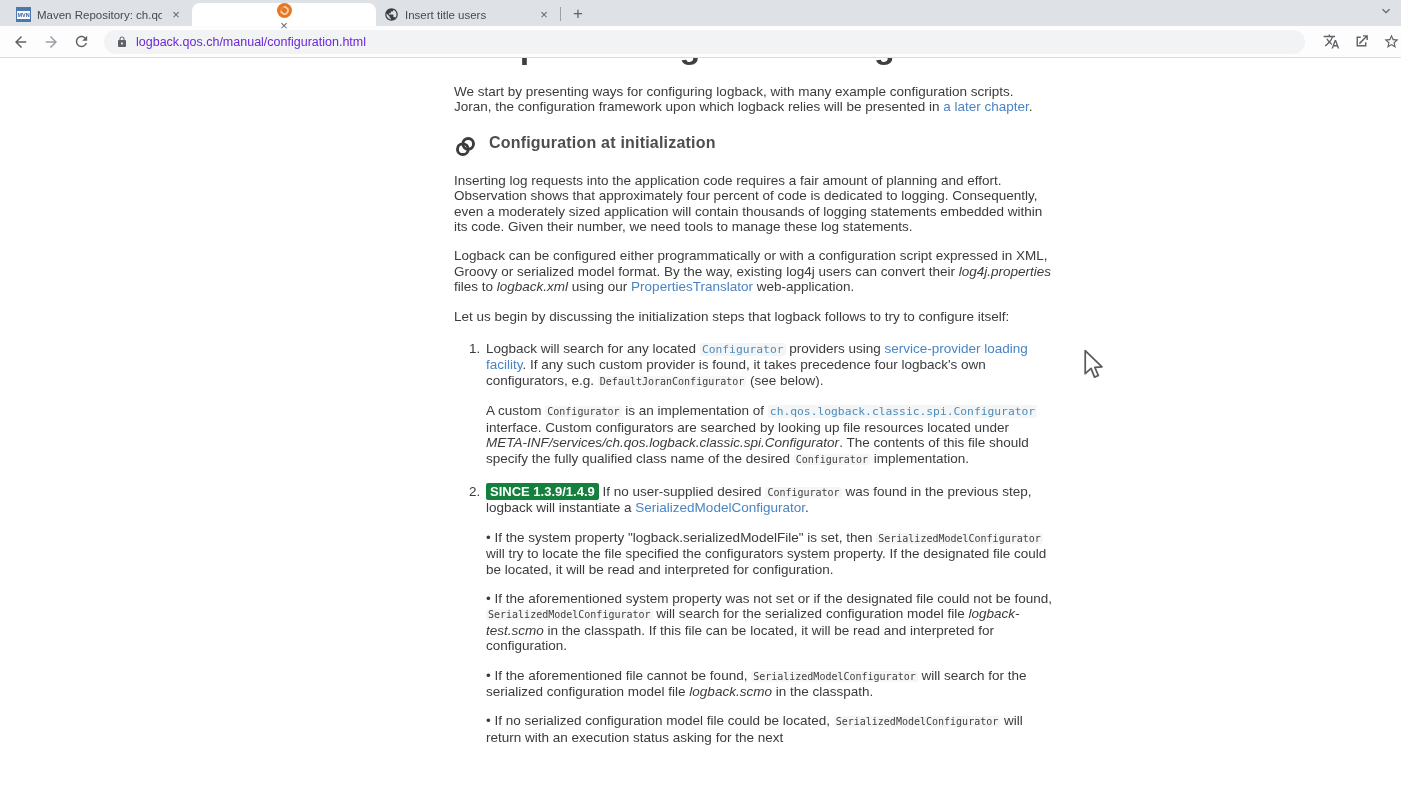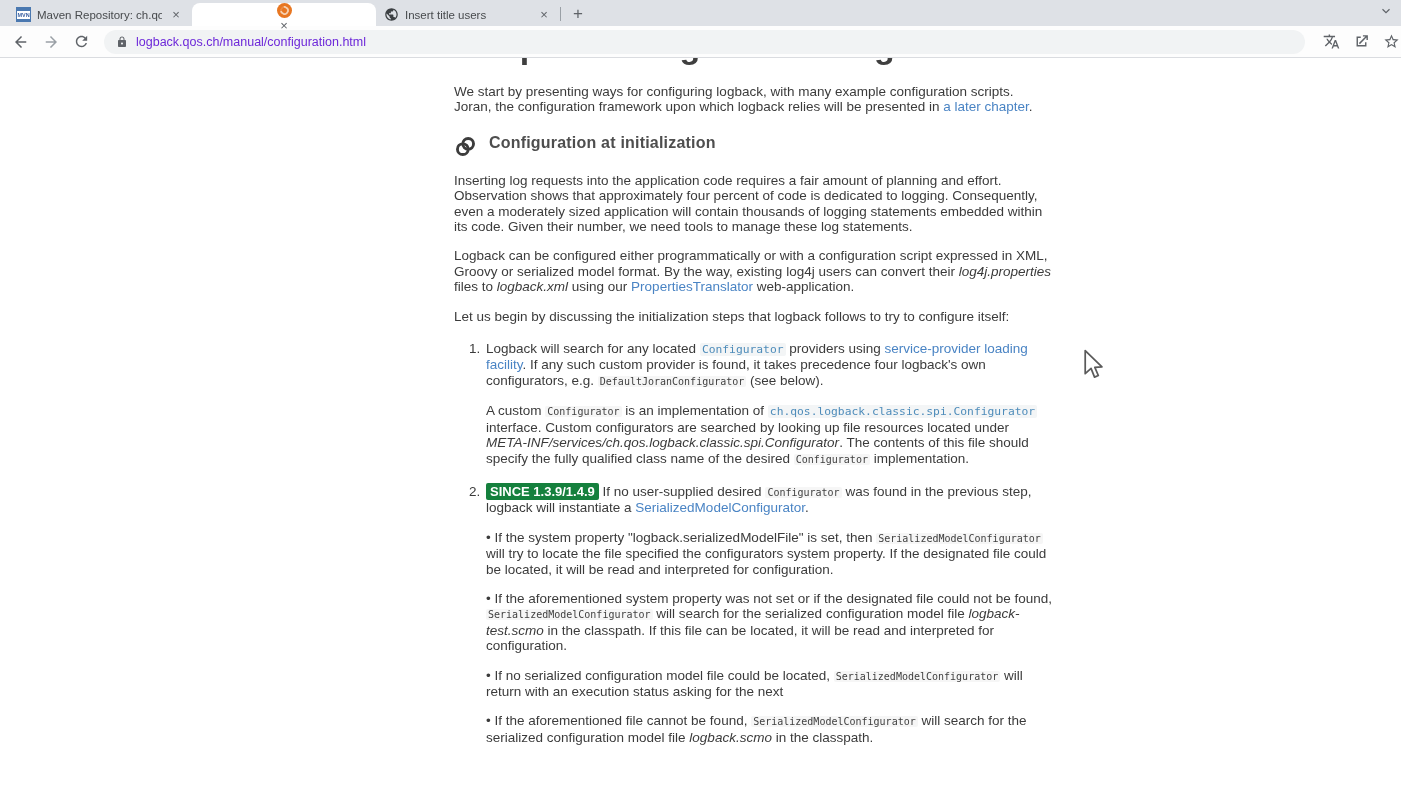--- a/index.html
+++ b/index.html
@@ -208,22 +208,22 @@
       <li>
         <span class="li-num">1.</span>
         <p class="para"><span>Logback will search for any located </span><span class="code-link">Configurator</span><span> providers using </span><span class="link">service-provider loading facility</span><span>. If any such custom provider is found, it takes precedence four logback's own configurators, e.g. </span><span class="code">DefaultJoranConfigurator</span><span> (see below).</span></p>
         <p class="para"><span>A custom </span><span class="code">Configurator</span><span> is an implementation of </span><span class="code-link">ch.qos.logback.classic.spi.Configurator</span><span> interface. Custom configurators are searched by looking up file resources located under </span><span class="it">META-INF/services/ch.qos.logback.classic.spi.Configurator</span><span>. The contents of this file should specify the fully qualified class name of the desired </span><span class="code">Configurator</span><span> implementation.</span></p>
       </li>
       <li>
         <span class="li-num">2.</span>
         <p class="para"><span class="badge">SINCE 1.3.9/1.4.9</span><span> If no user-supplied desired </span><span class="code">Configurator</span><span> was found in the previous step, logback will instantiate a </span><span class="link">SerializedModelConfigurator</span><span>.</span></p>
         <p class="para"><span>• If the system property "logback.serializedModelFile" is set, then </span><span class="code">SerializedModelConfigurator</span><span> will try to locate the file specified the configurators system property. If the designated file could be located, it will be read and interpreted for configuration.</span></p>
         <p class="para"><span>• If the aforementioned system property was not set or if the designated file could not be found, </span><span class="code">SerializedModelConfigurator</span><span> will search for the serialized configuration model file </span><span class="it">logback-test.scmo</span><span> in the classpath. If this file can be located, it will be read and interpreted for configuration.</span></p>
+        <p class="para"><span>• If the aforementioned file cannot be found, </span><span class="code">SerializedModelConfigurator</span><span> will search for the serialized configuration model file </span><span class="it">logback.scmo</span><span> in the classpath.</span></p>
         <p class="para"><span>• If no serialized configuration model file could be located, </span><span class="code">SerializedModelConfigurator</span><span> will return with an execution status asking for the next</span></p>
-        <p class="para"><span>• If the aforementioned file cannot be found, </span><span class="code">SerializedModelConfigurator</span><span> will search for the serialized configuration model file </span><span class="it">logback.scmo</span><span> in the classpath.</span></p>
       </li>
     </ol>
   </div>
 </div>
 
 <div class="cursor">
   <svg width="21" height="30" viewBox="0 0 12.5 19">
     <path d="M1 1 L1 15.6 L4.7 12.3 L6.9 17.8 L9.3 16.8 L7.1 11.6 L11.6 11.3 Z" fill="#ffffff" stroke="#5a5a5a" stroke-width="1.1" stroke-linejoin="round"></path>
   </svg>
 </div>

